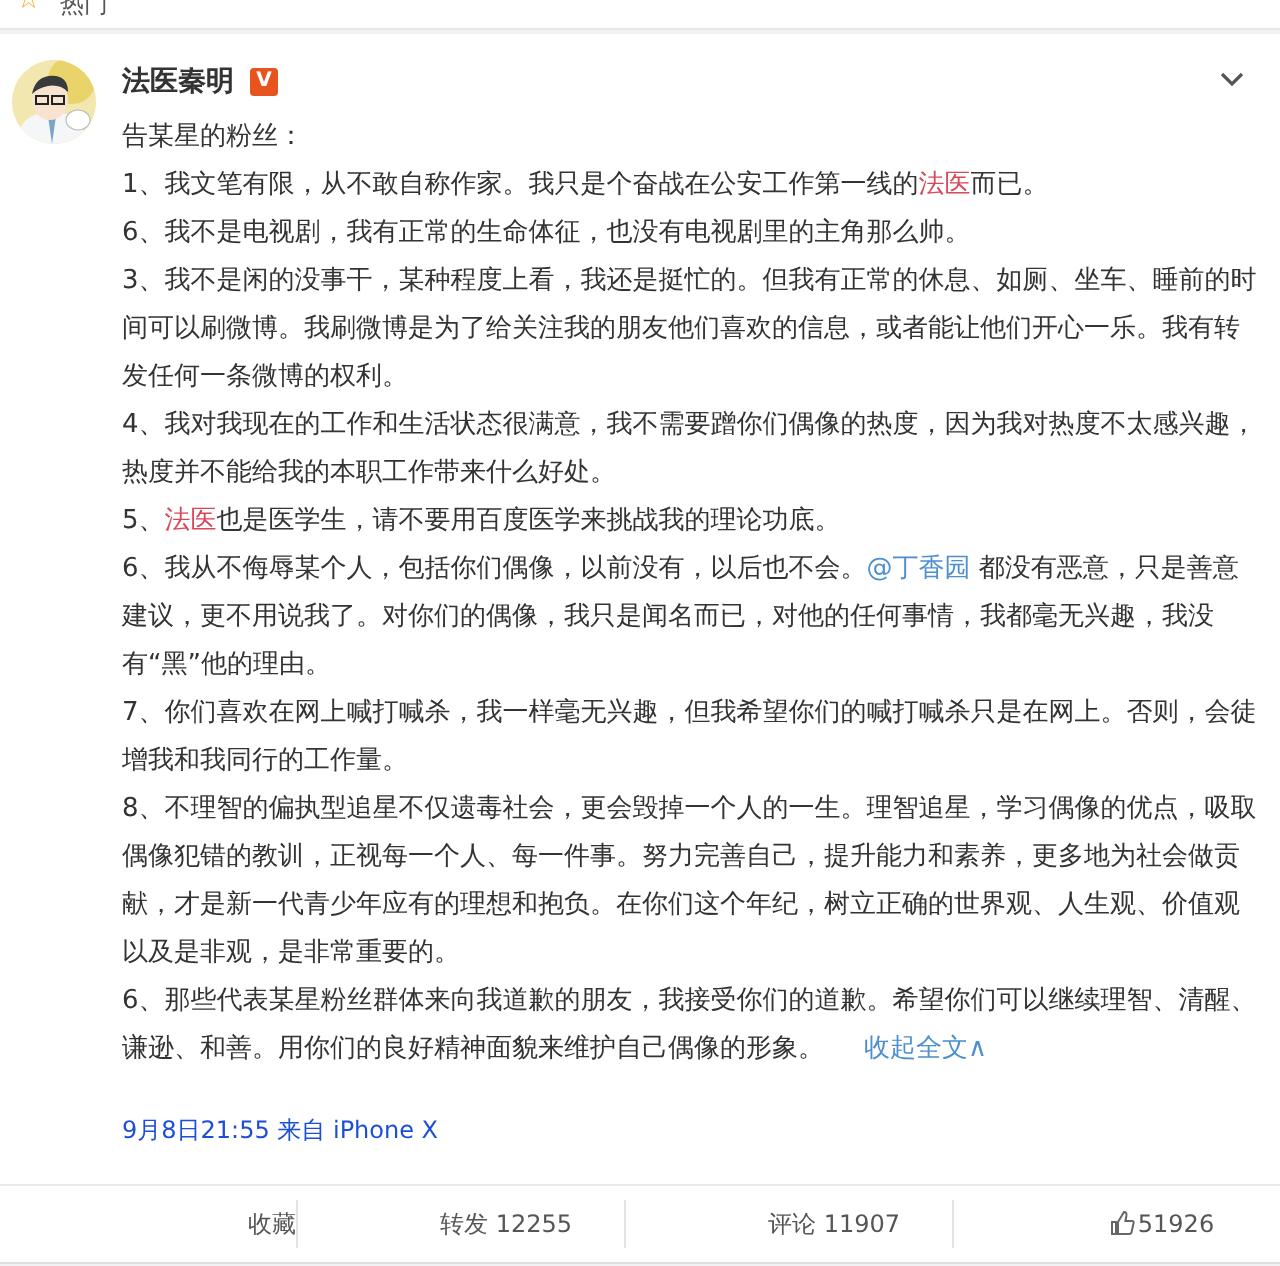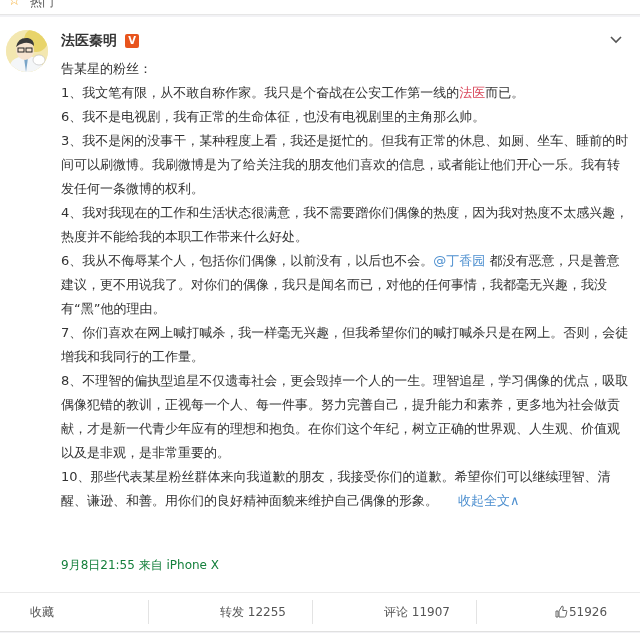--- a/index.html
+++ b/index.html
@@ -34,34 +34,34 @@
   }
   .chevron { position: absolute; right: 18px; top: 17px; width: 12px; height: 10px; }
   .content {
     position: absolute; left: 61px; top: 40px; width: 570px;
     font-size: 13px; line-height: 24px; color: #333;
   }
   .content p { margin: 0; }
   .hl-red { color: #d9475a; }
   .hl-blue { color: #4d8fcf; margin-top: 16px; }
   .collapse { color: #4d8fcf; margin-left: 20px; }
-  .meta { position: absolute; left: 61px; top: 540px; font-size: 12px; color: #15803d; }
+  .meta { position: absolute; left: 61px; top: 540px; font-size: 12px; color: #1d4ed8; }
   .actions {
     position: absolute; left: 0; right: 0; top: 592px; height: 38px;
     background: #fff; border-top: 1px solid #eaeaea; border-bottom: 1px solid #e0e0e0;
     display: flex; align-items: center;
   }
   .act {
     flex: 1; text-align: center; font-size: 12px; color: #555;
     position: relative; height: 24px; line-height: 24px; padding-left: 46px;
   }
   .act + .act::before {
     content: ""; position: absolute; left: 0; top: 0; height: 24px; width: 1px; background: #e3e3e3;
   }
-  .act.first { text-align: left; padding-left: 30px; }
+  .act.first { text-align: right; padding-left: 30px; }
   .thumb { display: inline-block; vertical-align: -2px; margin-right: 1px; }
 </style>
 </head>
 <body>
 
 <div class="topbar">
   <span class="star">☆</span>
   <span class="hot">热门</span>
 </div>
 
@@ -88,24 +88,25 @@
   <svg class="chevron" viewBox="0 0 12 10">
     <path d="M1 3 L6 8 L11 3" fill="none" stroke="#555" stroke-width="1.6"></path>
   </svg>
 
   <div class="content">
     <p>告某星的粉丝：</p>
     <p><span>1、我文笔有限，从不敢自称作家。我只是个奋战在公安工作第一线的</span><span class="hl-red">法医</span><span>而已。</span></p>
     <p>6、我不是电视剧，我有正常的生命体征，也没有电视剧里的主角那么帅。</p>
     <p>3、我不是闲的没事干，某种程度上看，我还是挺忙的。但我有正常的休息、如厕、坐车、睡前的时间可以刷微博。我刷微博是为了给关注我的朋友他们喜欢的信息，或者能让他们开心一乐。我有转发任何一条微博的权利。</p>
     <p>4、我对我现在的工作和生活状态很满意，我不需要蹭你们偶像的热度，因为我对热度不太感兴趣，热度并不能给我的本职工作带来什么好处。</p>
+    <p><span>5、</span><span class="hl-red">法医</span><span>也是医学生，请不要用百度医学来挑战我的理论功底。</span></p>
     <p><span>6、我从不侮辱某个人，包括你们偶像，以前没有，以后也不会。</span><span class="hl-blue">@丁香园</span><span> 都没有恶意，只是善意建议，更不用说我了。对你们的偶像，我只是闻名而已，对他的任何事情，我都毫无兴趣，我没有“黑”他的理由。</span></p>
     <p>7、你们喜欢在网上喊打喊杀，我一样毫无兴趣，但我希望你们的喊打喊杀只是在网上。否则，会徒增我和我同行的工作量。</p>
     <p>8、不理智的偏执型追星不仅遗毒社会，更会毁掉一个人的一生。理智追星，学习偶像的优点，吸取偶像犯错的教训，正视每一个人、每一件事。努力完善自己，提升能力和素养，更多地为社会做贡献，才是新一代青少年应有的理想和抱负。在你们这个年纪，树立正确的世界观、人生观、价值观以及是非观，是非常重要的。</p>
-    <p><span>10、那些代表某星粉丝群体来向我道歉的朋友，我接受你们的道歉。希望你们可以继续理智、清醒、谦逊、和善。用你们的良好精神面貌来维护自己偶像的形象。</span><span class="collapse">收起全文∧</span></p>
+    <p><span>6、那些代表某星粉丝群体来向我道歉的朋友，我接受你们的道歉。希望你们可以继续理智、清醒、谦逊、和善。用你们的良好精神面貌来维护自己偶像的形象。</span><span class="collapse">收起全文∧</span></p>
   </div>
 
   <div class="meta">9月8日21:55 来自 iPhone X</div>
 </div>
 
 <div class="actions">
   <div class="act first">收藏</div>
   <div class="act">转发 12255</div>
   <div class="act">评论 11907</div>
   <div class="act">

